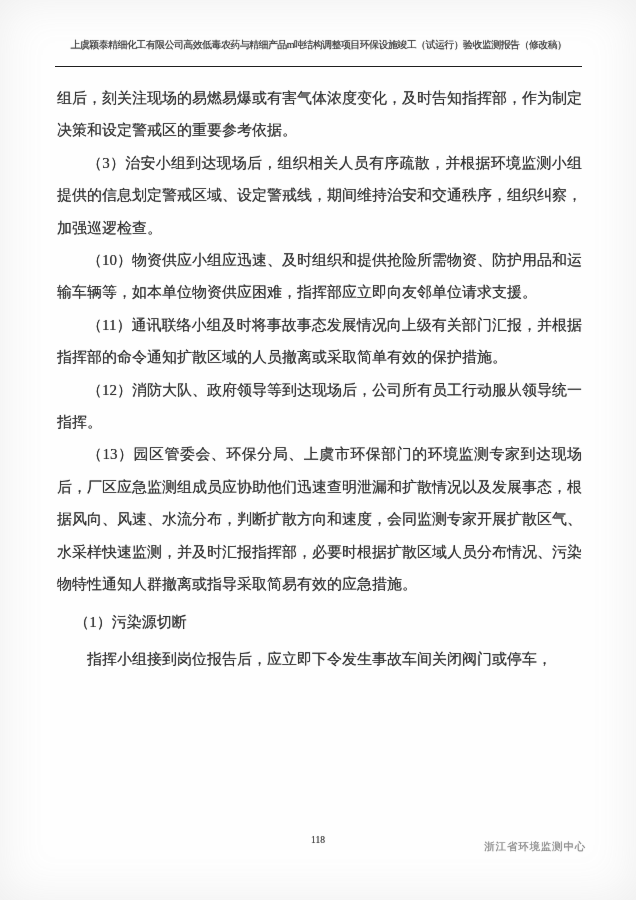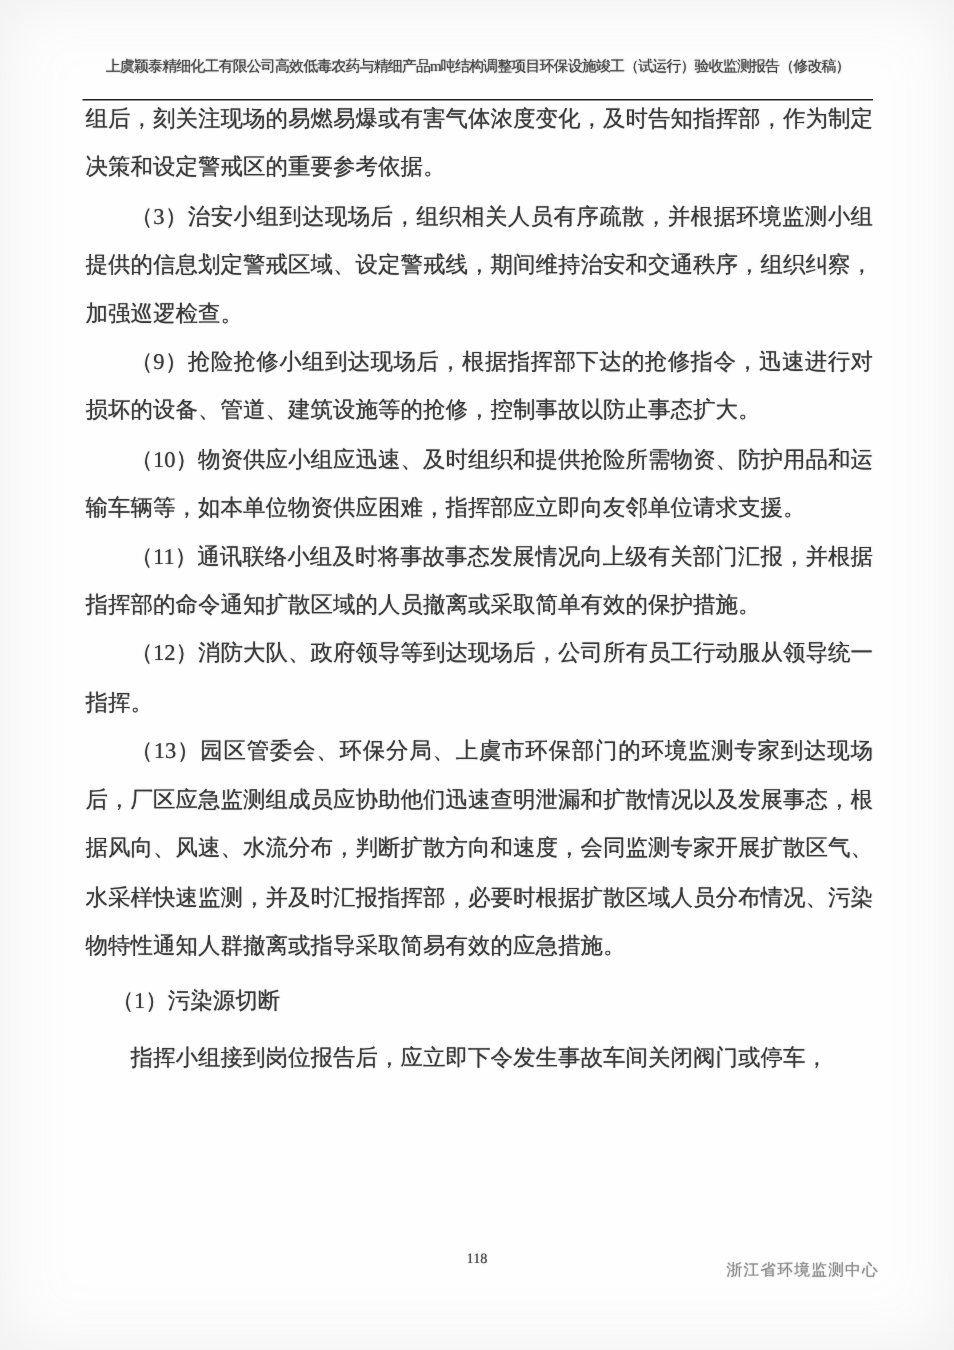--- a/index.html
+++ b/index.html
@@ -29,21 +29,21 @@
     letter-spacing: -0.6px;
     color: #474747;
     white-space: nowrap;
     overflow: hidden;
     padding-bottom: 14px;
     border-bottom: 1.7px solid #1f1f1f;
     text-shadow: 0 0 1px rgba(80,80,80,0.95);
   }
   .bodytext {
     position: absolute;
-    top: 64px;
+    top: 82px;
     left: 57px;
     width: 525px;
     font-size: 15px;
     line-height: 32.4px;
     text-align: justify;
     text-justify: inter-ideograph;
   }
   .bodytext p {
     margin: 0;
     text-indent: 2em;
@@ -89,21 +89,20 @@
 
 <div class="page">
 
   <div class="header">
     <span>上虞颖泰精细化工有限公司高效低毒农药与精细产品m吨结构调整项目环保设施竣工（试运行）验收监测报告（修改稿）</span>
   </div>
 
   <div class="bodytext">
     <p class="cont">组后，刻关注现场的易燃易爆或有害气体浓度变化，及时告知指挥部，作为制定决策和设定警戒区的重要参考依据。</p>
     <p>（3）治安小组到达现场后，组织相关人员有序疏散，并根据环境监测小组提供的信息划定警戒区域、设定警戒线，期间维持治安和交通秩序，组织纠察，加强巡逻检查。</p>
-    <p>（9）抢险抢修小组到达现场后，根据指挥部下达的抢修指令，迅速进行对损坏的设备、管道、建筑设施等的抢修，控制事故以防止事态扩大。</p>
     <p>（10）物资供应小组应迅速、及时组织和提供抢险所需物资、防护用品和运输车辆等，如本单位物资供应困难，指挥部应立即向友邻单位请求支援。</p>
     <p>（11）通讯联络小组及时将事故事态发展情况向上级有关部门汇报，并根据指挥部的命令通知扩散区域的人员撤离或采取简单有效的保护措施。</p>
     <p>（12）消防大队、政府领导等到达现场后，公司所有员工行动服从领导统一指挥。</p>
     <p>（13）园区管委会、环保分局、上虞市环保部门的环境监测专家到达现场后，厂区应急监测组成员应协助他们迅速查明泄漏和扩散情况以及发展事态，根据风向、风速、水流分布，判断扩散方向和速度，会同监测专家开展扩散区气、水采样快速监测，并及时汇报指挥部，必要时根据扩散区域人员分布情况、污染物特性通知人群撤离或指导采取简易有效的应急措施。</p>
 
 
     <p class="sub-heading">（1）污染源切断</p>
 
     <p class="last-par">指挥小组接到岗位报告后，应立即下令发生事故车间关闭阀门或停车，</p>
   </div>

